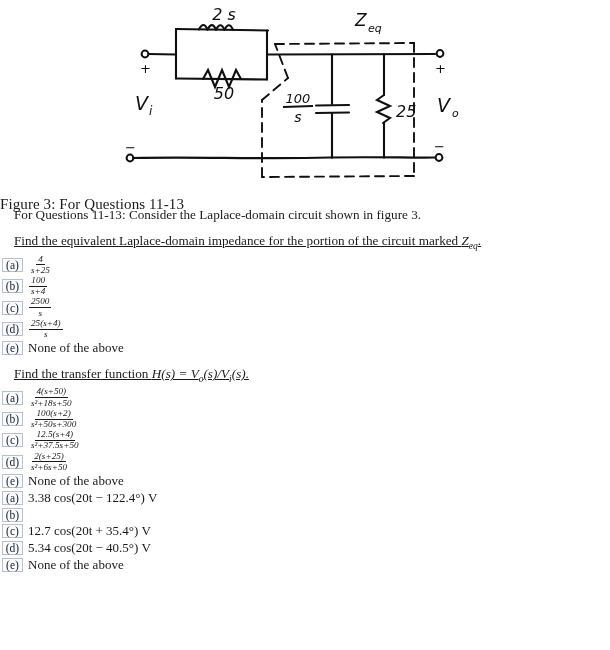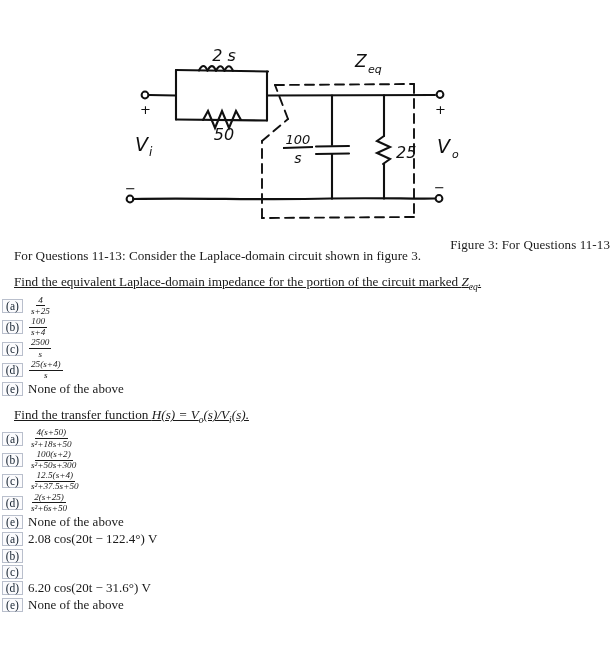--- a/index.html
+++ b/index.html
@@ -14,27 +14,26 @@
     color: #1a1a1a;
     position: relative;
     overflow: hidden;
   }
 
   
   #figure-area {
     width: 610px;
     height: 195px;
     position: relative;
-    margin-top: 41px;
   }
   #circuit-svg { display: block; }
 
   .fig-caption {
-    text-align: right;
-    font-size: 13px;
+    text-align: left;
+    font-size: 15px;
     margin: 6px 0 0 0;
     letter-spacing: 0.1px;
   }
 
   
   .content {
     padding: 0 4px 0 2px;
   }
   .para {
     font-size: 13.2px;
@@ -275,31 +274,32 @@
     <div class="opt-row">
       <span class="opt-box">(e)</span>
       <span class="opt-body opt-text">None of the above</span>
     </div>
   </div>
 
 
   <div class="options">
     <div class="opt-row">
       <span class="opt-box">(a)</span>
-      <span class="opt-body opt-text">2.08 cos(20t − 122.4°) V</span>
+      <span class="opt-body opt-text">3.38 cos(20t − 122.4°) V</span>
     </div>
     <div class="opt-row">
       <span class="opt-box">(b)</span>
     </div>
     <div class="opt-row">
       <span class="opt-box">(c)</span>
+      <span class="opt-body opt-text">12.7 cos(20t + 35.4°) V</span>
     </div>
     <div class="opt-row">
       <span class="opt-box">(d)</span>
-      <span class="opt-body opt-text">6.20 cos(20t − 31.6°) V</span>
+      <span class="opt-body opt-text">5.34 cos(20t − 40.5°) V</span>
     </div>
     <div class="opt-row">
       <span class="opt-box">(e)</span>
       <span class="opt-body opt-text">None of the above</span>
     </div>
   </div>
 
 </div>
 
 </body></html>

